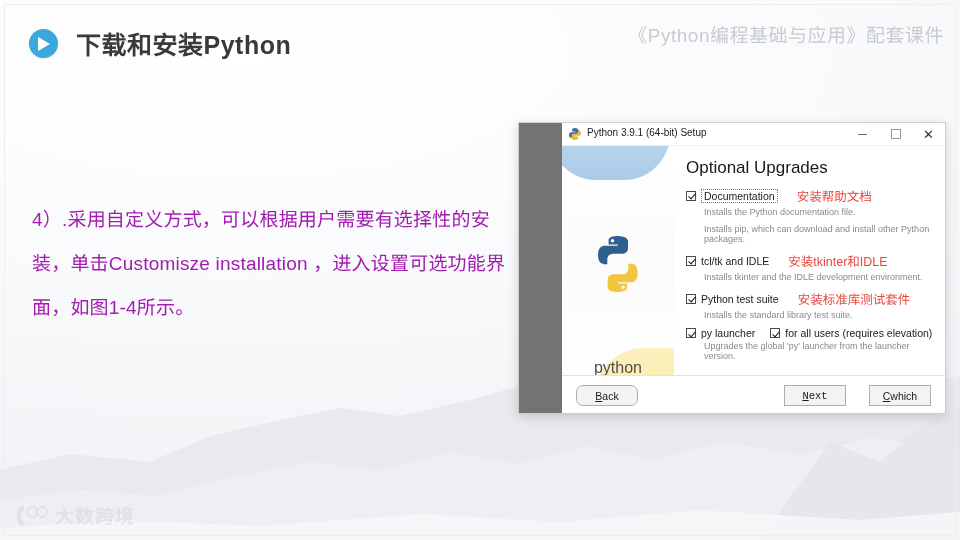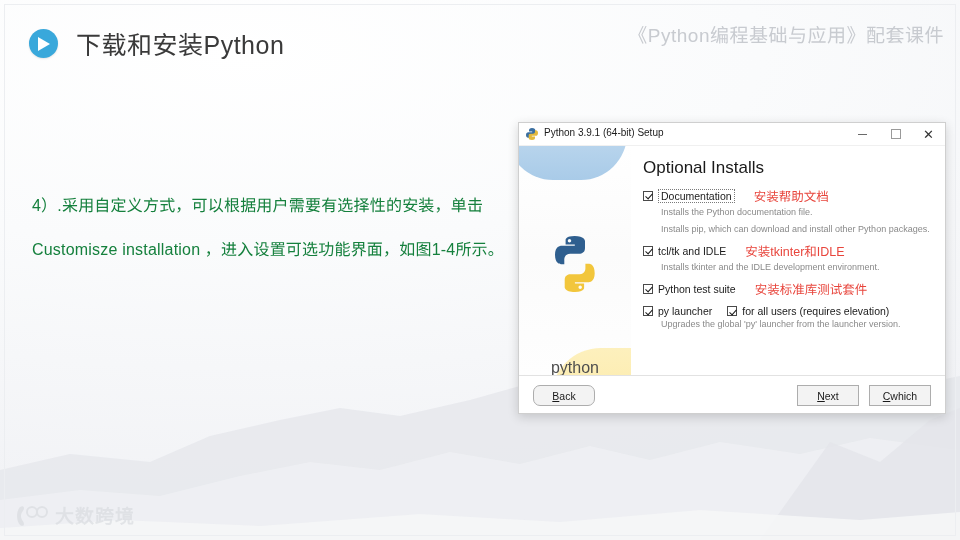--- a/index.html
+++ b/index.html
@@ -56,43 +56,43 @@
     width: 29px; height: 29px;
     border-radius: 50%;
     background: #39a8db;
     box-shadow: 0 1px 2px rgba(0,0,0,.10);
   }
   .play-icon svg { position: absolute; left: 9px; top: 7.5px; }
   .header-title {
     position: absolute;
     left: 76px; top: 25px;
     font-size: 25px;
-    font-weight: normal;
+    font-weight: bold;
     color: #3a3a3a;
     letter-spacing: .5px;
     white-space: nowrap;
   }
   .header-right {
     position: absolute;
     right: 16px; top: 20px;
     font-size: 19px;
     color: #c8cbd0;
     white-space: nowrap;
     letter-spacing: .5px;
   }
 
   
   .body-text {
     position: absolute;
     left: 32px;
-    top: 184px;
+    top: 198px;
     width: 486px;
-    font-size: 16px;
+    font-size: 19px;
     line-height: 44px;
-    color: #15803d;
+    color: #a21caf;
     letter-spacing: .2px;
   }
 
   
   .watermark {
     position: absolute;
     left: 14px;
     bottom: 12px;
     display: flex;
     align-items: center;
@@ -108,26 +108,27 @@
     line-height: 1;
   }
 
   
   .dialog {
     position: absolute;
     left: 518px;
     top: 122px;
     width: 428px;
     height: 292px;
-    background: #8b5cf6;
+    background: #737373;
     border: 1px solid #cfcfcf;
     box-shadow: 0 3px 10px rgba(0,0,0,.16);
     font-family: "Liberation Sans", "DejaVu Sans", sans-serif;
     box-sizing: border-box;
     overflow: hidden;
+    padding-left: 43px;
   }
   .titlebar {
     position: relative;
     height: 22px;
     background: #ffffff;
     border-bottom: 1px solid #f0f0f0;
   }
   .titlebar-icon {
     position: absolute; left: 6px; top: 4px;
     width: 14px; height: 14px;
@@ -275,21 +276,21 @@
     border: 1px solid #adadad;
     background: #f3f3f3;
     font-size: 10.5px;
     color: #1a1a1a;
     display: flex;
     align-items: center;
     justify-content: center;
     box-sizing: border-box;
   }
   .btn.back { left: 14px; border-radius: 7px; }
-  .btn.next { right: 86px; }
+  .btn.next { right: 99px; font-family: Liberation Mono, monospace; }
   .btn.cancel { right: 14px; }
   .btn u { text-decoration: underline; }
 </style>
 </head>
 <body>
 
 <div class="slide">
 
   <div class="paper-wash"></div>
 
@@ -358,21 +359,21 @@
           </svg>
         </span>
         <div class="sb-caption">
           <span class="big">python</span>
           <span class="small">for</span>
           <span class="big">windows</span>
         </div>
       </div>
 
       <div class="content">
-        <h2 class="opt-title">Optional Installs</h2>
+        <h2 class="opt-title">Optional Upgrades</h2>
 
         <div class="feature">
           <div class="feature-row">
             <span class="cb"></span>
             <span class="feat-label focused">Documentation</span>
             <span class="annot">安装帮助文档</span>
           </div>
           <div class="feat-note">Installs the Python documentation file.</div>
         </div>
 
@@ -388,20 +389,21 @@
           </div>
           <div class="feat-note">Installs tkinter and the IDLE development environment.</div>
         </div>
 
         <div class="feature">
           <div class="feature-row">
             <span class="cb"></span>
             <span class="feat-label">Python test suite</span>
             <span class="annot">安装标准库测试套件</span>
           </div>
+          <div class="feat-note">Installs the standard library test suite.</div>
         </div>
 
         <div class="feature">
           <div class="feature-row">
             <span class="cb"></span>
             <span class="feat-label">py launcher</span>
             <span class="sub-check">
               <span class="cb"></span>
               <span class="feat-label">for all users (requires elevation)</span>
             </span>

